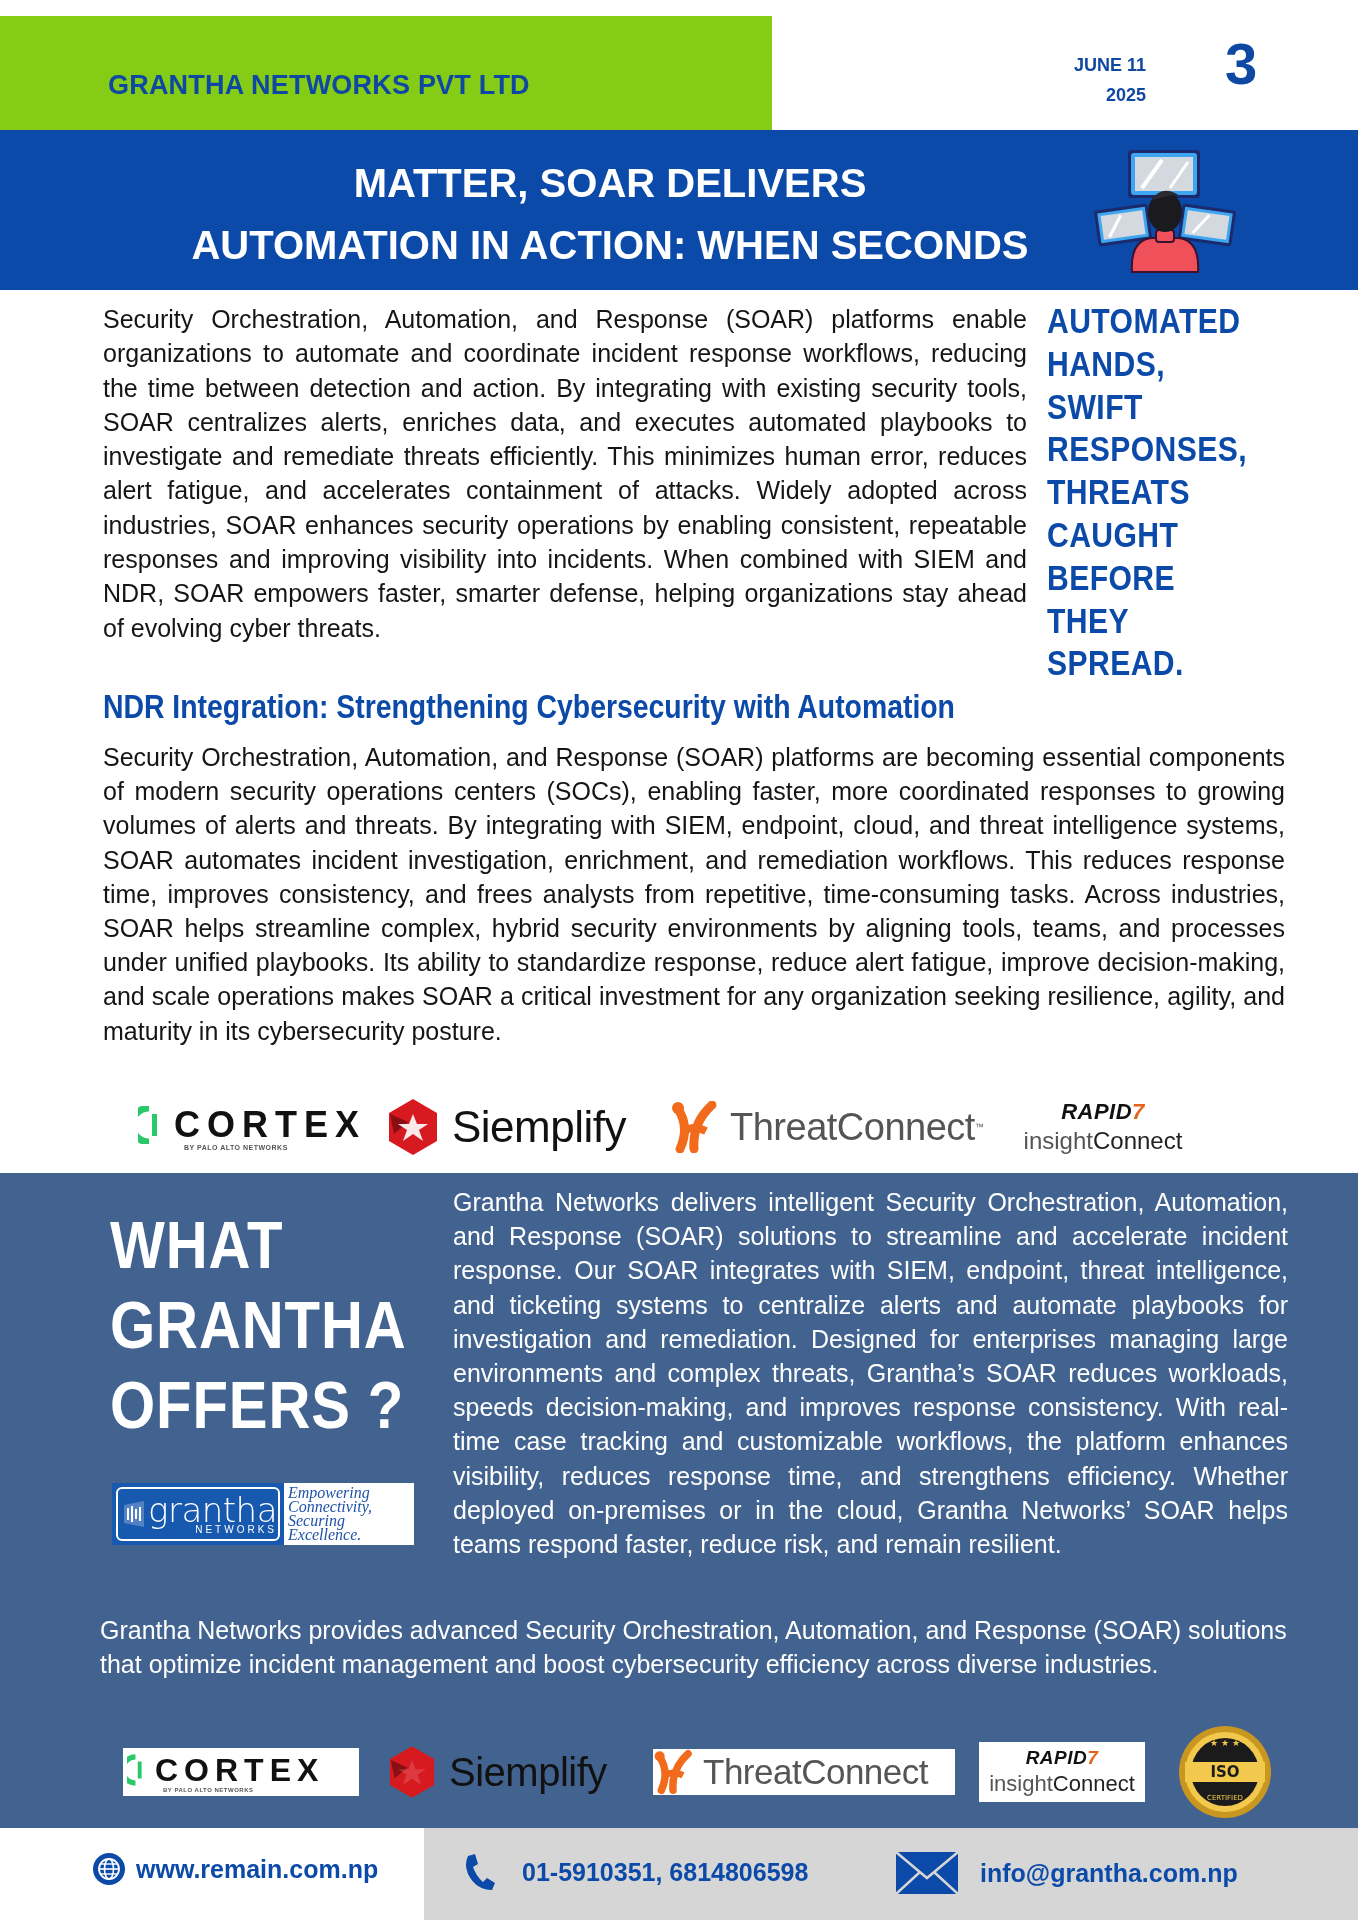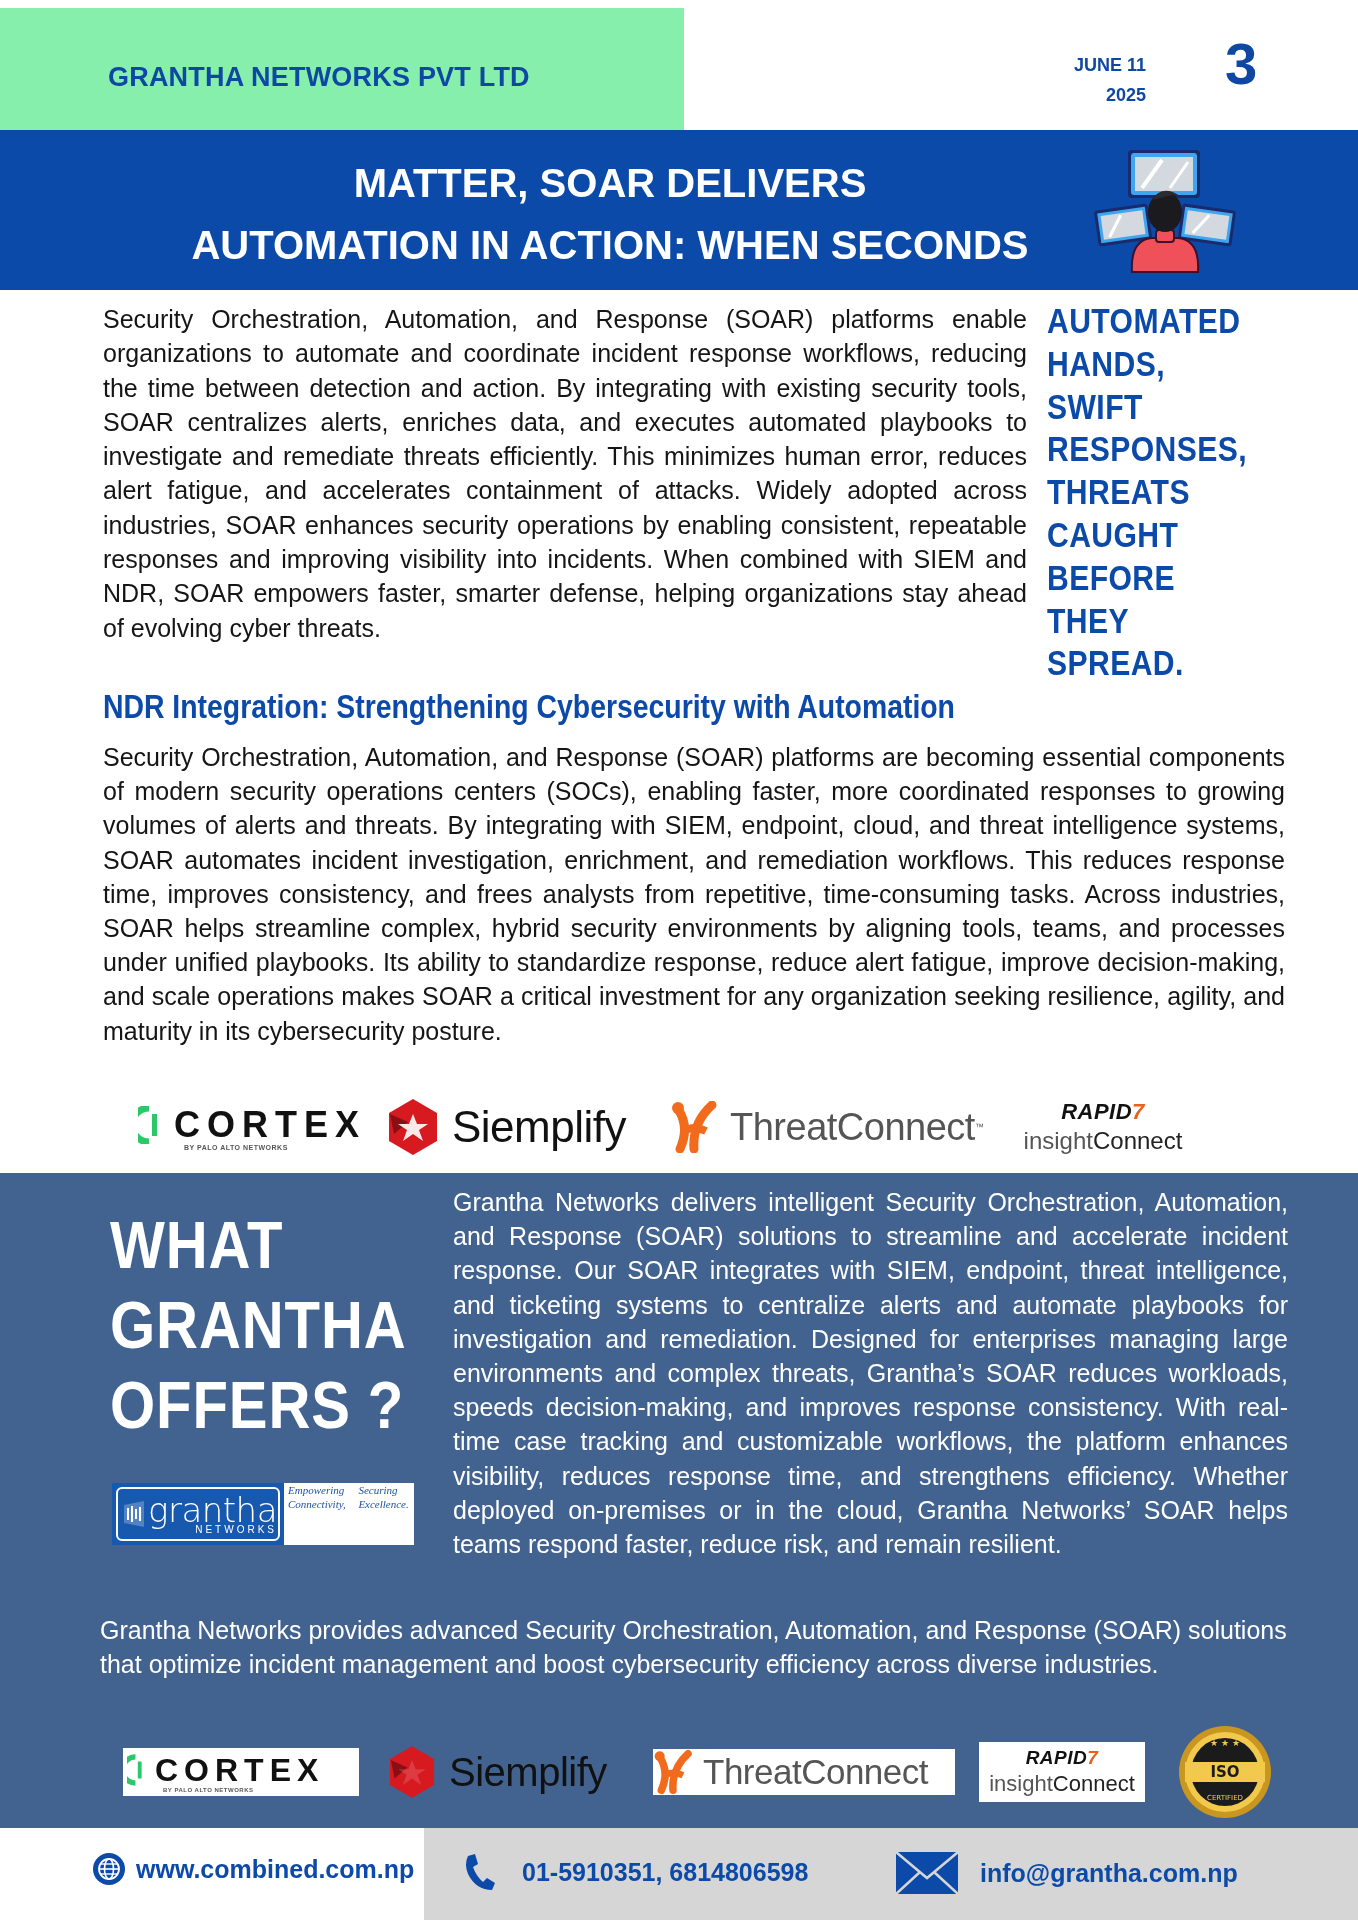--- a/index.html
+++ b/index.html
@@ -1,21 +1,21 @@
 <!DOCTYPE html>
 <html><head>
 <meta charset="utf-8">
 <style>
   * { box-sizing: border-box; margin: 0; padding: 0; }
   html, body { width: 1358px; height: 1920px; background: #ffffff; overflow: hidden; }
   body { position: relative; font-family: "Liberation Sans", "DejaVu Sans", sans-serif; color: #111; }
 
   
   .header { position: absolute; left: 0; top: 0; width: 1358px; height: 130px; }
-  .header-left { position: absolute; left: 0; top: 8px; width: 684px; height: 130px; background: #86efac; }
+  .header-left { position: absolute; left: 0; top: 16px; width: 772px; height: 130px; background: #84cc16; }
   .company-name { position: absolute; left: 108px; top: 54px; font-size: 27px; font-weight: 700; color: #0f48a3; letter-spacing: 0.2px; font-family: "Liberation Sans", sans-serif; }
   .tagline { position: absolute; left: 454px; top: 88px; font-size: 20px; font-style: italic; color: #1f52a8; font-family: "Liberation Serif", serif; letter-spacing: 0.3px; margin-top: 32px; }
   .date-block { position: absolute; left: 1030px; top: 50px; width: 116px; text-align: right; font-size: 18px; font-weight: 700; color: #0f48a3; line-height: 30px; }
   .page-number { position: absolute; left: 1225px; top: 30px; font-size: 58px; font-weight: 700; color: #0f48a3; }
 
   
   .banner { position: absolute; left: 0; top: 130px; width: 1358px; height: 160px; background: #0b4aa8; }
   .banner-title { position: absolute; left: 120px; top: 22px; width: 980px; text-align: center; color: #fff; font-size: 40px; font-weight: 700; line-height: 62px; }
   .banner-illus { position: absolute; left: 1090px; top: 14px; width: 150px; height: 130px; }
 
@@ -51,21 +51,21 @@
   
   .offer { position: absolute; left: 0; top: 1173px; width: 1358px; height: 655px; background: #426390; }
   .offer-title { position: absolute; left: 110px; top: 32px; color: #fff; font-size: 66px; font-weight: 700; line-height: 80px; transform: scaleX(0.88); transform-origin: left top; letter-spacing: 1px; }
   .offer-logo { position: absolute; left: 112px; top: 310px; width: 302px; height: 62px; background: #fff; display: flex; }
   .offer-logo-left { width: 172px; height: 62px; background: #1859b0; display: flex; align-items: center; justify-content: center; padding: 4px; }
   .offer-logo-inner { width: 164px; height: 54px; border: 2px solid #fff; border-radius: 6px; display: flex; align-items: center; padding-left: 6px; color: #fff; }
   .offer-logo-bars { width: 20px; height: 26px; margin-right: 4px; }
   .offer-logo-text { display: flex; flex-direction: column; line-height: 1; }
   .offer-logo-brand { font-size: 34px; font-family: "DejaVu Sans", sans-serif; font-weight: 300; letter-spacing: -0.5px; }
   .offer-logo-sub { font-size: 10px; letter-spacing: 3px; text-align: right; margin-top: -2px; }
-  .offer-logo-tag { flex: 1; display: flex; flex-direction: row; padding-left: 4px; font-family: "Liberation Serif", serif; font-style: italic; font-size: 11px; color: #1f52a8; line-height: 14px; }
+  .offer-logo-tag { flex: 1; display: flex; flex-direction: column; justify-content: center; padding-left: 4px; font-family: "Liberation Serif", serif; font-style: italic; font-size: 16px; color: #1f52a8; line-height: 14px; }
   .offer-body { position: absolute; left: 453px; top: 12px; width: 835px; color: #fff; font-size: 25px; line-height: 34.2px; text-align: justify; }
   .offer-summary { position: absolute; left: 100px; top: 440px; width: 1190px; color: #fff; font-size: 25px; line-height: 34.2px; }
 
   .logos-bottom { left: 123px; top: 1727px; height: 90px; }
   .lbox { background: #fff; display: flex; align-items: center; }
   .lb-cortex { width: 236px; height: 48px; padding-left: 4px; flex-direction: column; align-items: flex-start; justify-content: center; margin-right: 30px; }
   .lb-cortex .cortex-word { font-size: 32px; letter-spacing: 6px; }
   .lb-cortex .cortex-mark { width: 20px; height: 34px; margin-right: 8px; }
   .lb-cortex .cortex-sub { margin-left: 36px; font-size: 6px; }
   .lb-siemp { background: transparent; width: 232px; height: 60px; margin-right: 32px; }
@@ -269,21 +269,21 @@
   <div class="footer-right"></div>
   <div class="footer-item fi-web">
     <svg width="34" height="34" viewBox="0 0 34 34">
       <circle cx="17" cy="17" r="16" fill="#0b4aa8"></circle>
       <circle cx="17" cy="17" r="10" fill="none" stroke="#fff" stroke-width="1.8"></circle>
       <ellipse cx="17" cy="17" rx="4.5" ry="10" fill="none" stroke="#fff" stroke-width="1.6"></ellipse>
       <line x1="7" y1="17" x2="27" y2="17" stroke="#fff" stroke-width="1.6"></line>
       <line x1="9" y1="12" x2="25" y2="12" stroke="#fff" stroke-width="1.4"></line>
       <line x1="9" y1="22" x2="25" y2="22" stroke="#fff" stroke-width="1.4"></line>
     </svg>
-    <span>www.combined.com.np</span>
+    <span>www.remain.com.np</span>
   </div>
   <div class="footer-item fi-phone">
     <svg width="38" height="40" viewBox="0 0 38 40" style="margin-right:22px">
       <path d="M6 4 L13 2 L16 12 L11 15 Q14 24 21 30 L25 26 L33 31 L30 38 Q14 38 6 22 Q2 12 6 4 Z" fill="#0b4aa8"></path>
     </svg>
     <span>01-5910351, 6814806598</span>
   </div>
   <div class="footer-item fi-mail">
     <svg width="62" height="42" viewBox="0 0 62 42" style="margin-right:22px">
       <rect x="0" y="0" width="62" height="42" fill="#0b4aa8"></rect>

